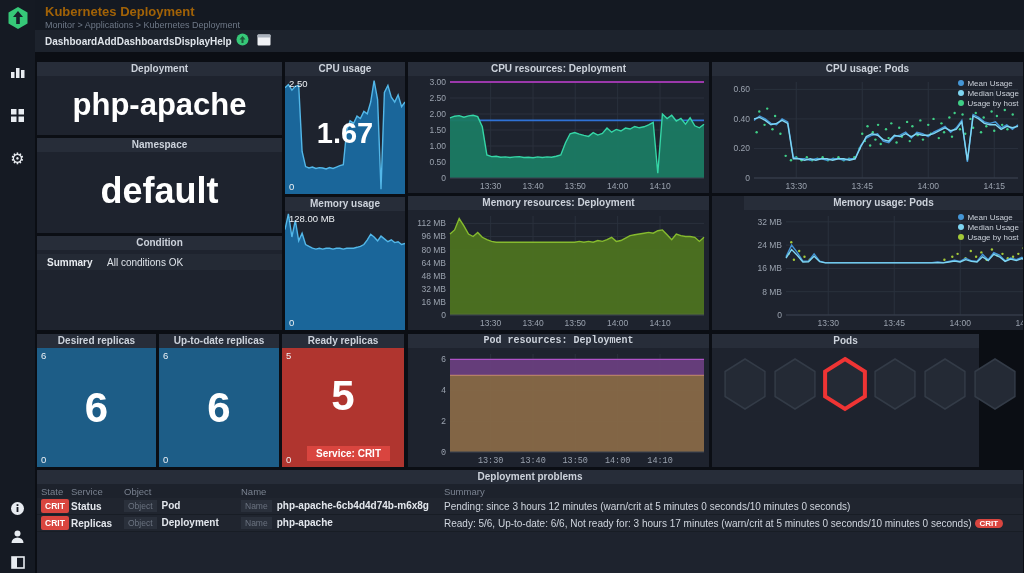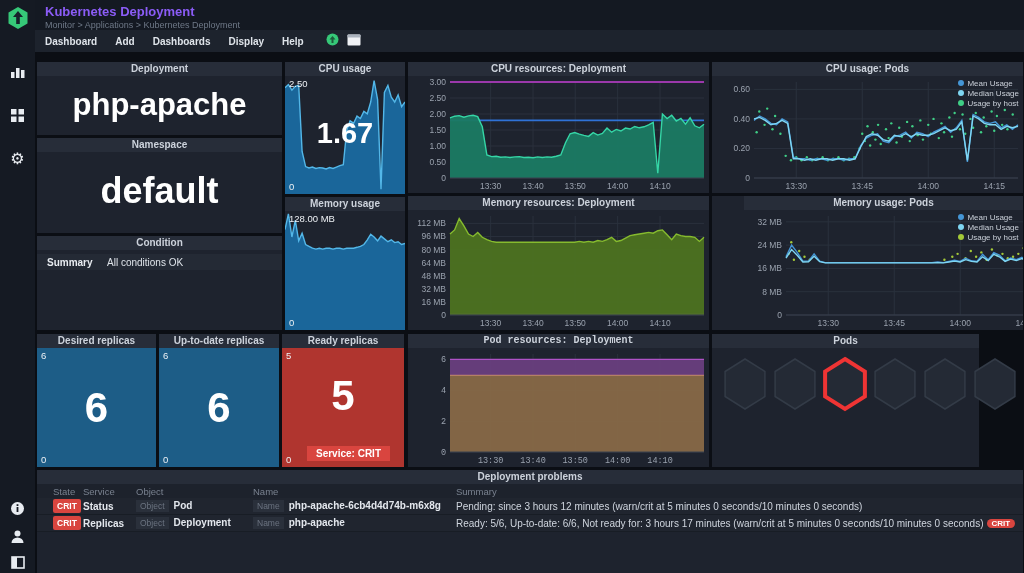--- a/index.html
+++ b/index.html
@@ -1,23 +1,23 @@
 <!DOCTYPE html>
 <html><head>
 <meta charset="utf-8">
 <style>
   * { margin:0; padding:0; box-sizing:border-box; }
   html,body { width:1024px; height:573px; overflow:hidden; background:#0b0e14;
     font-family:"Liberation Sans", sans-serif; }
   .sidebar { position:absolute; left:0; top:0; width:35px; height:573px; background:#151a23; z-index:5; }
   .side-icon { position:absolute; left:0; width:35px; height:24px; display:flex; align-items:center; justify-content:center; color:#e8ecf1; }
   .header { position:absolute; left:35px; top:0; width:989px; height:30px; background:#141922; }
-  .page-title { position:absolute; left:10px; top:4px; font-size:13px; font-weight:bold; color:#8b5cf6; }
+  .page-title { position:absolute; left:10px; top:4px; font-size:13px; font-weight:bold; color:#a16207; }
   .breadcrumb { position:absolute; left:10px; top:20px; font-size:9px; color:#6e7887; }
-  .menubar { position:absolute; left:35px; top:30px; width:989px; height:22px; background:#1d232d; display:flex; align-items:center; gap:18px; padding-left:10px; }
+  .menubar { position:absolute; left:35px; top:30px; width:989px; height:22px; background:#1d232d; display:flex; align-items:center; padding-left:10px; }
   .menu-item { font-size:10px; font-weight:bold; color:#dfe4ea; cursor:pointer; }
   .content { position:absolute; left:35px; top:52px; width:989px; height:521px; background:#0b0e14; }
   .panel { position:absolute; background:#1e232e; }
   .panel-title { height:14px; background:#272d39; color:#ccd2db; font-size:10px; font-weight:bold; text-align:center; line-height:14px; overflow:hidden; }
   .panel-body { position:relative; width:100%; }
   .big-value { position:absolute; left:0; right:0; top:50%; transform:translateY(-54%); text-align:center; color:#ffffff; font-weight:bold; z-index:3; }
   .corner-max { position:absolute; left:4px; top:2px; font-size:9.5px; color:#eef1f5; z-index:3; }
   .corner-min { position:absolute; left:4px; bottom:2px; font-size:9.5px; color:#eef1f5; z-index:3; }
   .stat-blue .panel-body { background:#1e232e; }
   .replica-body { display:flex; align-items:center; justify-content:center; }
@@ -28,21 +28,21 @@
   .cond-value { font-size:10px; color:#dfe4ea; margin-left:12px; }
   .chart-body { position:relative; overflow:hidden; }
   .chart-body svg { display:block; }
   .legend { position:absolute; top:2px; right:4px; z-index:3; }
   .legend-row { display:flex; align-items:center; gap:3px; justify-content:flex-start; height:10px; }
   .legend-dot { width:6px; height:6px; border-radius:50%; }
   .legend-label { font-size:8px; color:#cad0d9; }
   .hex-wrap { position:relative; }
   
   .table-panel { font-size:10px; }
-  .tbl-header, .tbl-row { display:grid; grid-template-columns:30px 53px 117px 203px 1fr; align-items:center; padding-left:16px; }
+  .tbl-header, .tbl-row { display:grid; grid-template-columns:30px 53px 117px 203px 1fr; align-items:center; padding-left:4px; }
   .tbl-header { height:14px; color:#79818f; font-size:9.5px; background:#1d222c; }
   .tbl-row { height:17px; background:#20252f; border-bottom:1px solid #181d25; color:#d6dbe3; }
   .state-badge { display:inline-block; background:#d9453f; color:#fff; font-weight:bold; font-size:8.5px; padding:2px 4px; border-radius:2px; }
   .svc-cell { font-weight:bold; color:#e3e7ed; cursor:pointer; }
   .kv-chip { display:inline-block; background:#2a303b; color:#6b7380; font-size:8.5px; padding:1px 4px; margin-right:5px; }
   .kv-val { font-weight:bold; color:#e3e7ed; }
   .summary-cell { color:#cfd5de; white-space:nowrap; overflow:hidden; }
   .sum-badge { display:inline-block; background:#d9453f; color:#fff; font-weight:bold; font-size:8px; padding:0px 5px; border-radius:6px; margin-left:3px; vertical-align:1px; }
   .sum-badge:empty { display:none; }
   .menu-icons { display:flex; align-items:center; gap:8px; margin-left:4px; }

